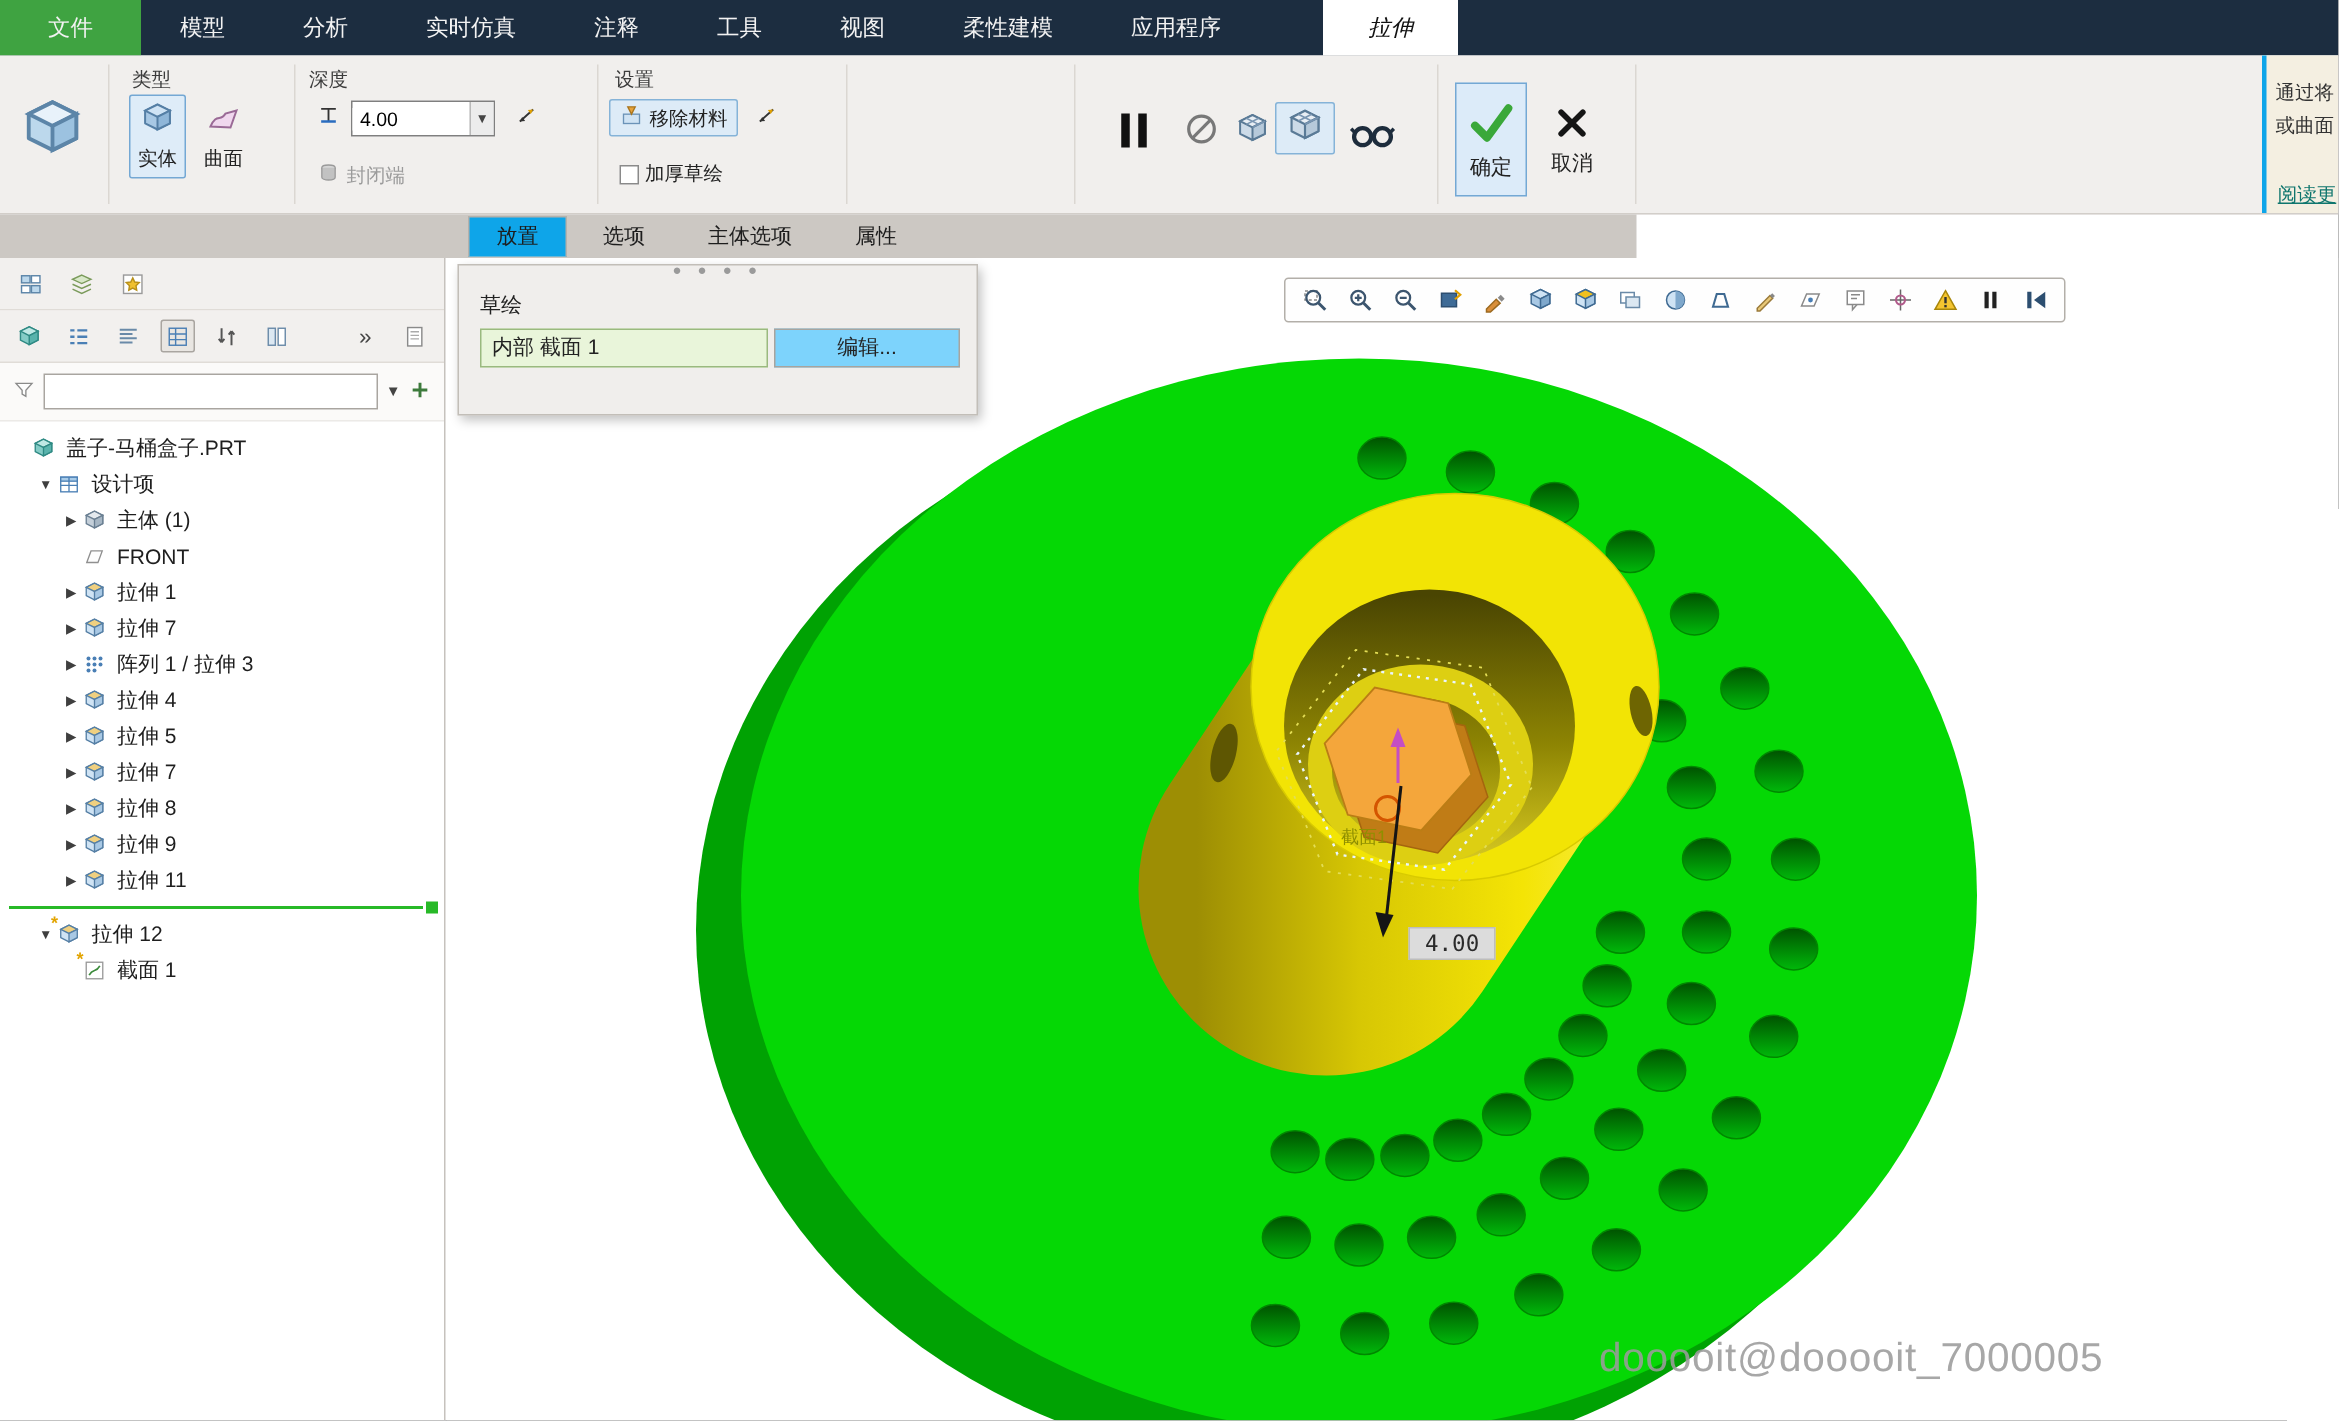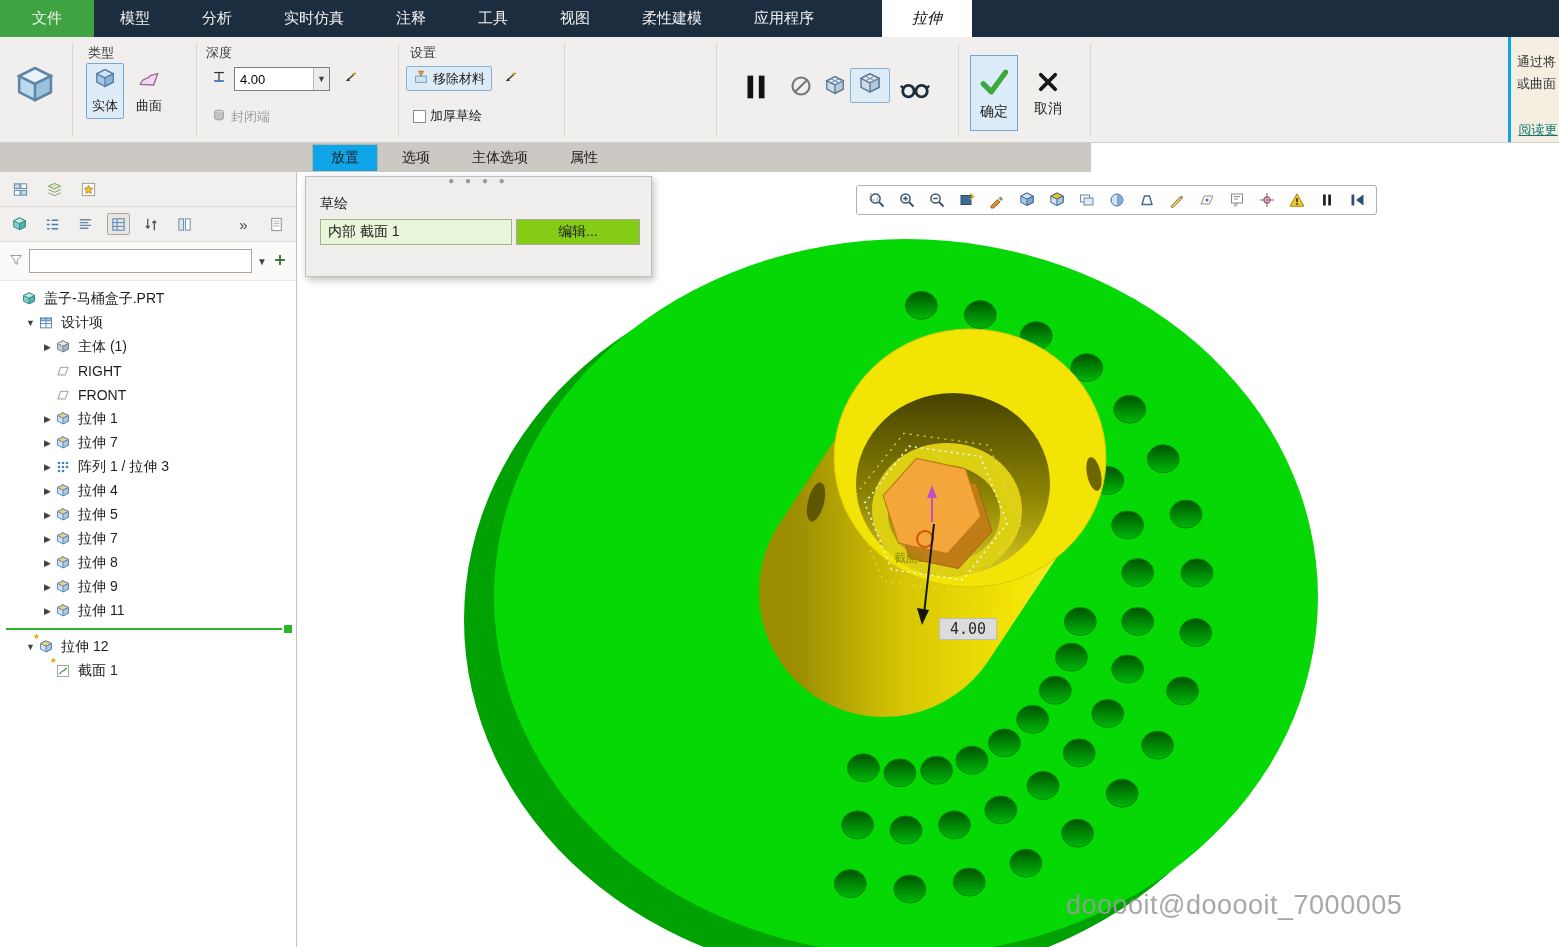--- a/index.html
+++ b/index.html
@@ -36,21 +36,21 @@
   .tabstrip{position:absolute;top:143px;left:0;width:1091px;height:29px;background:#ccc8c3;display:flex;align-items:center;padding-left:312px;gap:6px;}
   .ptab{padding:4px 18px;font-size:14px;color:#1d1d1d;cursor:pointer;}
   .ptab.active{background:#0ea5e9;border:1px solid #b5b1ab;border-bottom:0;}
 
   
   .placement{position:absolute;left:305px;top:176px;width:347px;height:101px;background:#f0eeec;border:1px solid #c2beb8;box-shadow:2px 3px 7px rgba(0,0,0,.25);z-index:6;}
   .placement .dots{text-align:center;color:#9a9a9a;font-size:10px;letter-spacing:4px;line-height:8px;}
   .placement .slabel{margin:10px 0 6px 14px;font-size:14px;color:#222;}
   .placement .fieldrow{display:flex;margin-left:14px;gap:4px;}
   .placement .sfield{width:192px;height:26px;background:#e9f5da;border:1px solid #9ab97f;display:flex;align-items:center;padding:0 7px;font-size:14px;}
-  .placement .editbtn{width:124px;height:26px;background:#84cc16;border:1px solid #a8a49e;display:flex;align-items:center;justify-content:center;font-size:14px;cursor:pointer;}
+  .placement .editbtn{width:124px;height:26px;background:#7dd3fc;border:1px solid #a8a49e;display:flex;align-items:center;justify-content:center;font-size:14px;cursor:pointer;}
 
   
   .treepanel{position:absolute;top:172px;left:0;width:297px;bottom:0;background:#fff;border-right:1px solid #c6c2bd;}
   .trow-tools{display:flex;align-items:center;gap:10px;padding:6px 8px;background:#f2f0ee;border-bottom:1px solid #e0dcd7;}
   .tbtn{width:24px;height:22px;display:flex;align-items:center;justify-content:center;cursor:pointer;border:1px solid transparent;border-radius:2px;}
   .tbtn.framed{border-color:#a9a5a0;background:#e9e6e2;}
   .chev{font-size:15px;color:#444;}
   .searchrow{display:flex;align-items:center;gap:5px;padding:7px 8px;background:#fbfaf9;border-bottom:1px solid #eceae7;}
   .searchrow input{flex:1;height:24px;border:1px solid #a9a5a0;padding:0 6px;font-size:13px;outline:none;font-family:"Liberation Sans",sans-serif;}
   .tree{padding-top:6px;overflow:hidden;}
@@ -341,29 +341,20 @@
         <div class="titem" style="padding-left: 40px;">
           <span class="arrow">▶</span>
           <span class="ticon">
             <svg width="16" height="16" viewBox="0 0 18 18" xmlns="http://www.w3.org/2000/svg">
               <path d="M2.8 5.1L9 2l6.2 3.1v6.3L9 14.5 2.8 11.4z" fill="#c4cfd9" stroke="#6a7f92" stroke-linejoin="round"></path>
               <path d="M2.8 5.1L9 8.2l6.2-3.1L9 2z" fill="#e4e9ee" stroke="#6a7f92"></path>
               <path d="M9 8.2v6.3l6.2-3.1V5.1z" fill="#a6b6c4" stroke="#6a7f92"></path>
             </svg>
           </span>
           <span>主体 (1)</span>
-        </div>
-        <div class="titem" style="padding-left: 40px;">
-          <span class="arrow"></span>
-          <span class="ticon">
-            <svg width="16" height="16" viewBox="0 0 18 18" xmlns="http://www.w3.org/2000/svg">
-              <path d="M3.2 13.5l3.2-8.7h8.4l-3.2 8.7z" fill="#fdfdfd" stroke="#909090"></path>
-            </svg>
-          </span>
-          <span>RIGHT</span>
         </div>
         <div class="titem" style="padding-left: 40px;">
           <span class="arrow"></span>
           <span class="ticon">
             <svg width="16" height="16" viewBox="0 0 18 18" xmlns="http://www.w3.org/2000/svg">
               <path d="M3.2 13.5l3.2-8.7h8.4l-3.2 8.7z" fill="#fdfdfd" stroke="#909090"></path>
             </svg>
           </span>
           <span>FRONT</span>
         </div>

